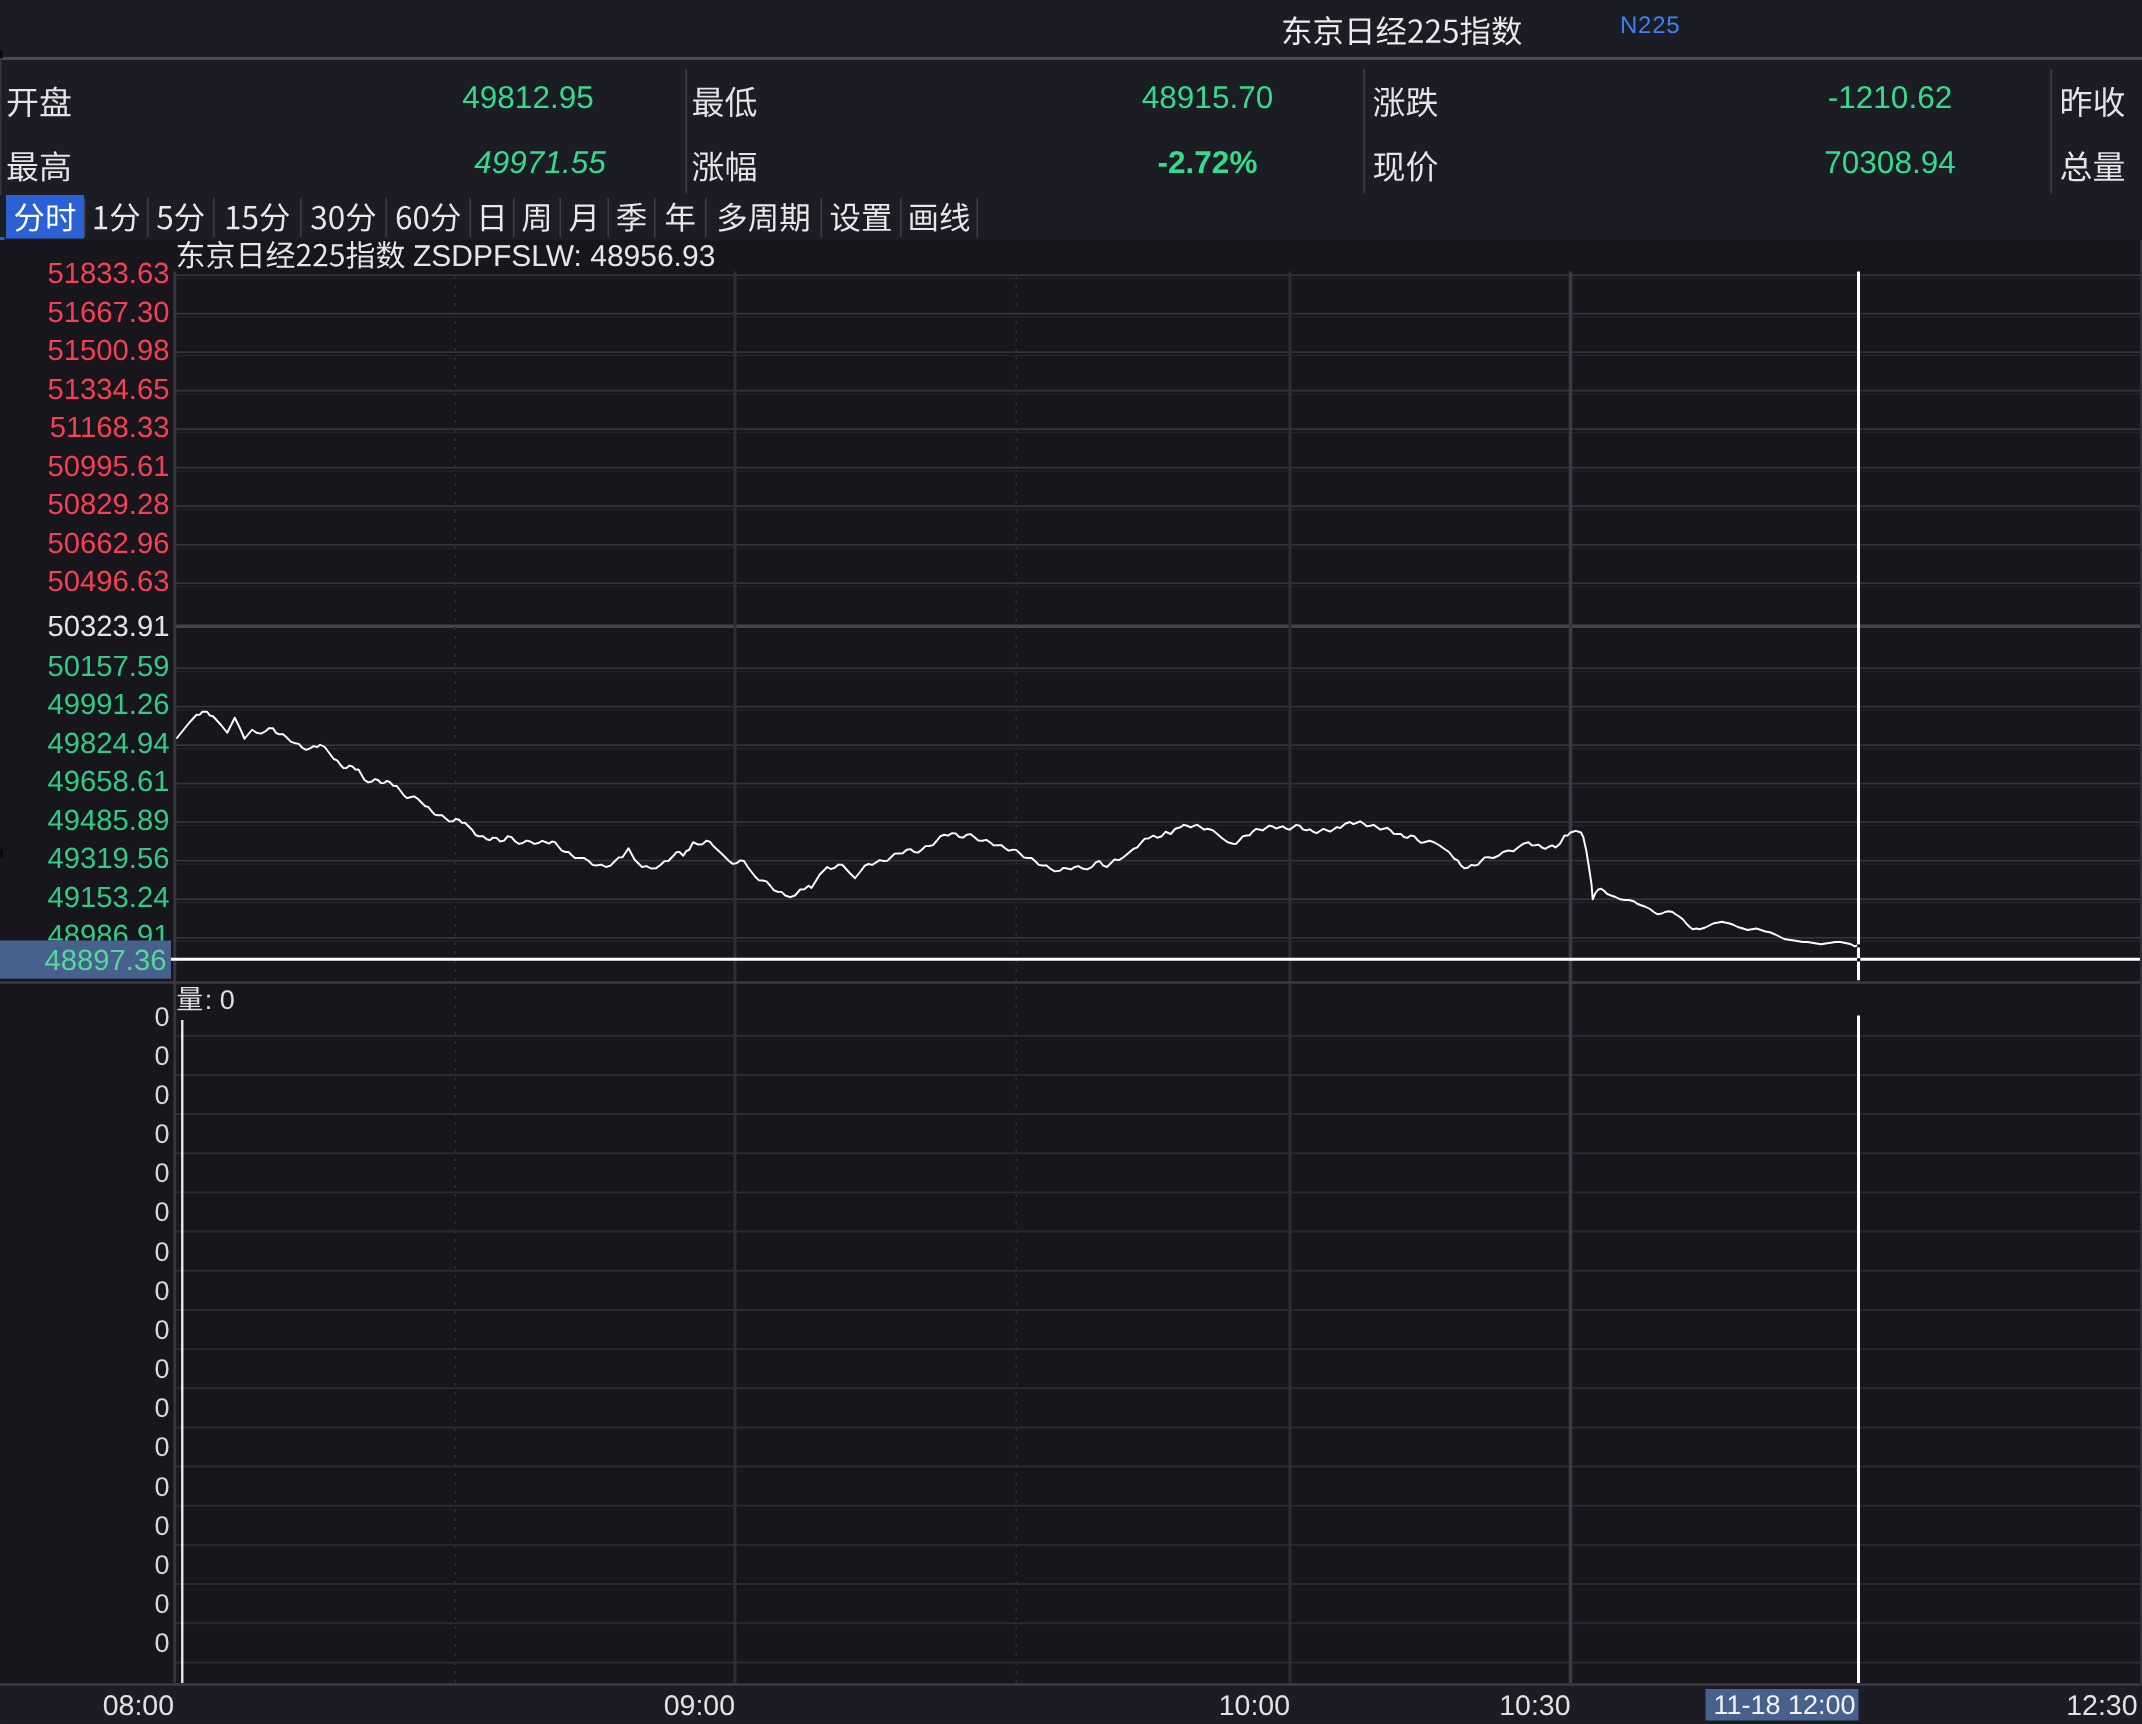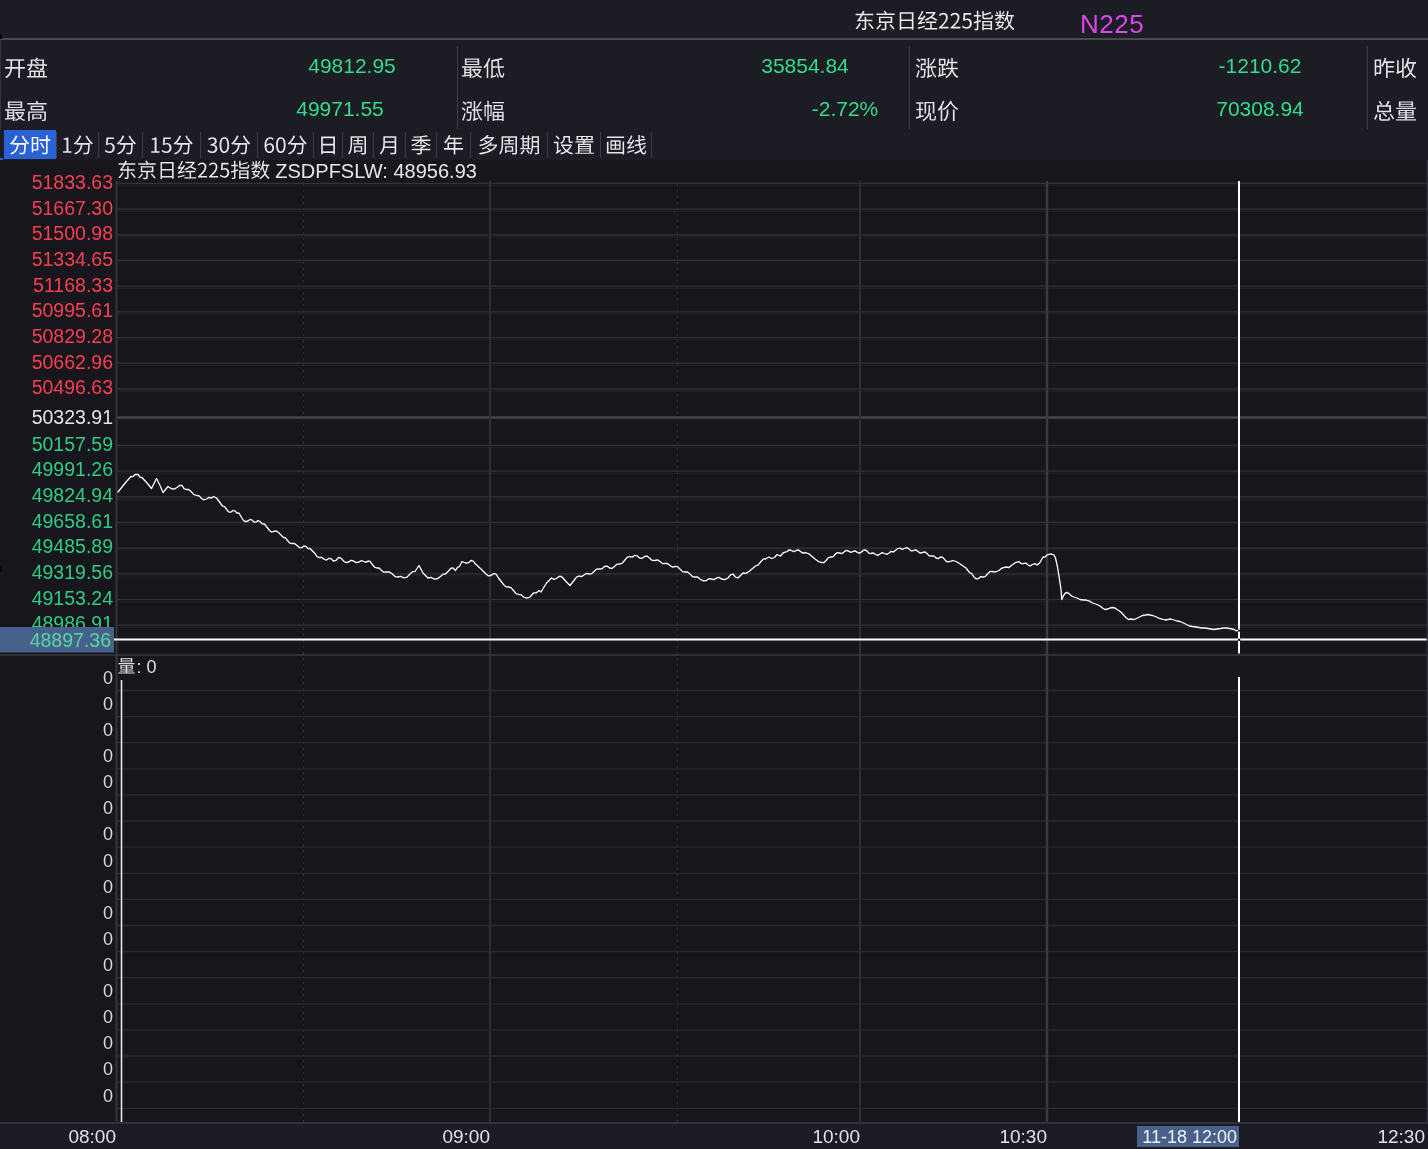--- a/index.html
+++ b/index.html
@@ -1,17 +1,17 @@
 <!DOCTYPE html>
 <html><head><meta charset="utf-8">
 <style>
 * { margin:0; padding:0; box-sizing:border-box; }
 html,body { width:1428px; height:1149px; background:#1c1c24; font-family:"Liberation Sans",sans-serif; overflow:hidden; position:relative; }
 .topbar { position:absolute; left:0; top:0; width:1428px; height:40px; background:#1c1c24; border-bottom:2px solid #4a4a52; }
-.code { position:absolute; left:1080px; top:9px; font-size:26px; color:#d946ef; letter-spacing:0.5px; }
+.code { position:absolute; left:1080px; top:9px; font-size:16px; color:#3b82f6; letter-spacing:0.5px; }
 .cell { position:absolute; height:44px; line-height:44px; font-size:21px; color:#e4e4e8; }
 .val { text-align:center; color:#31dd8c; }
 .vsep { position:absolute; top:46px; width:1px; height:83px; background:#3e3e46; }
 .tabbar { position:absolute; left:0; top:130px; width:1428px; height:29px; background:#1c1c24; }
 .tab { position:absolute; top:0; height:29px; }
 .tab.active { background:#2a62d6; }
 .tabsep { position:absolute; top:2px; width:1px; height:26px; background:#3e3e46; }
 .bluestrip { position:absolute; left:0; top:158px; width:3px; height:89px; background:#2563d9; }
 .leftline { position:absolute; left:0; top:0; width:1px; height:1149px; background:#34343c; }
 #chart { position:absolute; left:0; top:160px; }
@@ -19,25 +19,25 @@
 text { font-family:"Liberation Sans",sans-serif; }
 </style></head>
 <body>
 <div class="leftline"></div>
 <div style="position:absolute;left:0;top:34px;width:2px;height:5px;background:#0a0a0e;z-index:6"></div>
 <div style="position:absolute;left:0;top:566px;width:2px;height:6px;background:#0a0a0e;z-index:6"></div>
 <div class="topbar"></div>
 <div class="code">N225</div>
 
 <div class="cell val" style="left:252px;top:44px;width:200px;">49812.95</div>
-<div class="cell val" style="left:705px;top:44px;width:200px;">35854.84</div>
+<div class="cell val" style="left:705px;top:44px;width:200px;">48915.70</div>
 <div class="cell val" style="left:1160px;top:44px;width:200px;">-1210.62</div>
 
-<div class="cell val" style="left:240px;top:87px;width:200px;">49971.55</div>
-<div class="cell val" style="left:745px;top:87px;width:200px;">-2.72%</div>
+<div class="cell val" style="left:260px;top:87px;width:200px;font-style:italic;">49971.55</div>
+<div class="cell val" style="left:705px;top:87px;width:200px;font-weight:bold;">-2.72%</div>
 <div class="cell val" style="left:1160px;top:87px;width:200px;">70308.94</div>
 
 <div class="vsep" style="left:457px;"></div>
 <div class="vsep" style="left:909px;"></div>
 <div class="vsep" style="left:1367px;"></div>
 
 <div class="tabbar">
 <div class="tab active" style="left:4px;width:52px"></div>
 <div class="tabsep" style="left:56px"></div>
 <div class="tab" style="left:57px;width:41px"></div>

